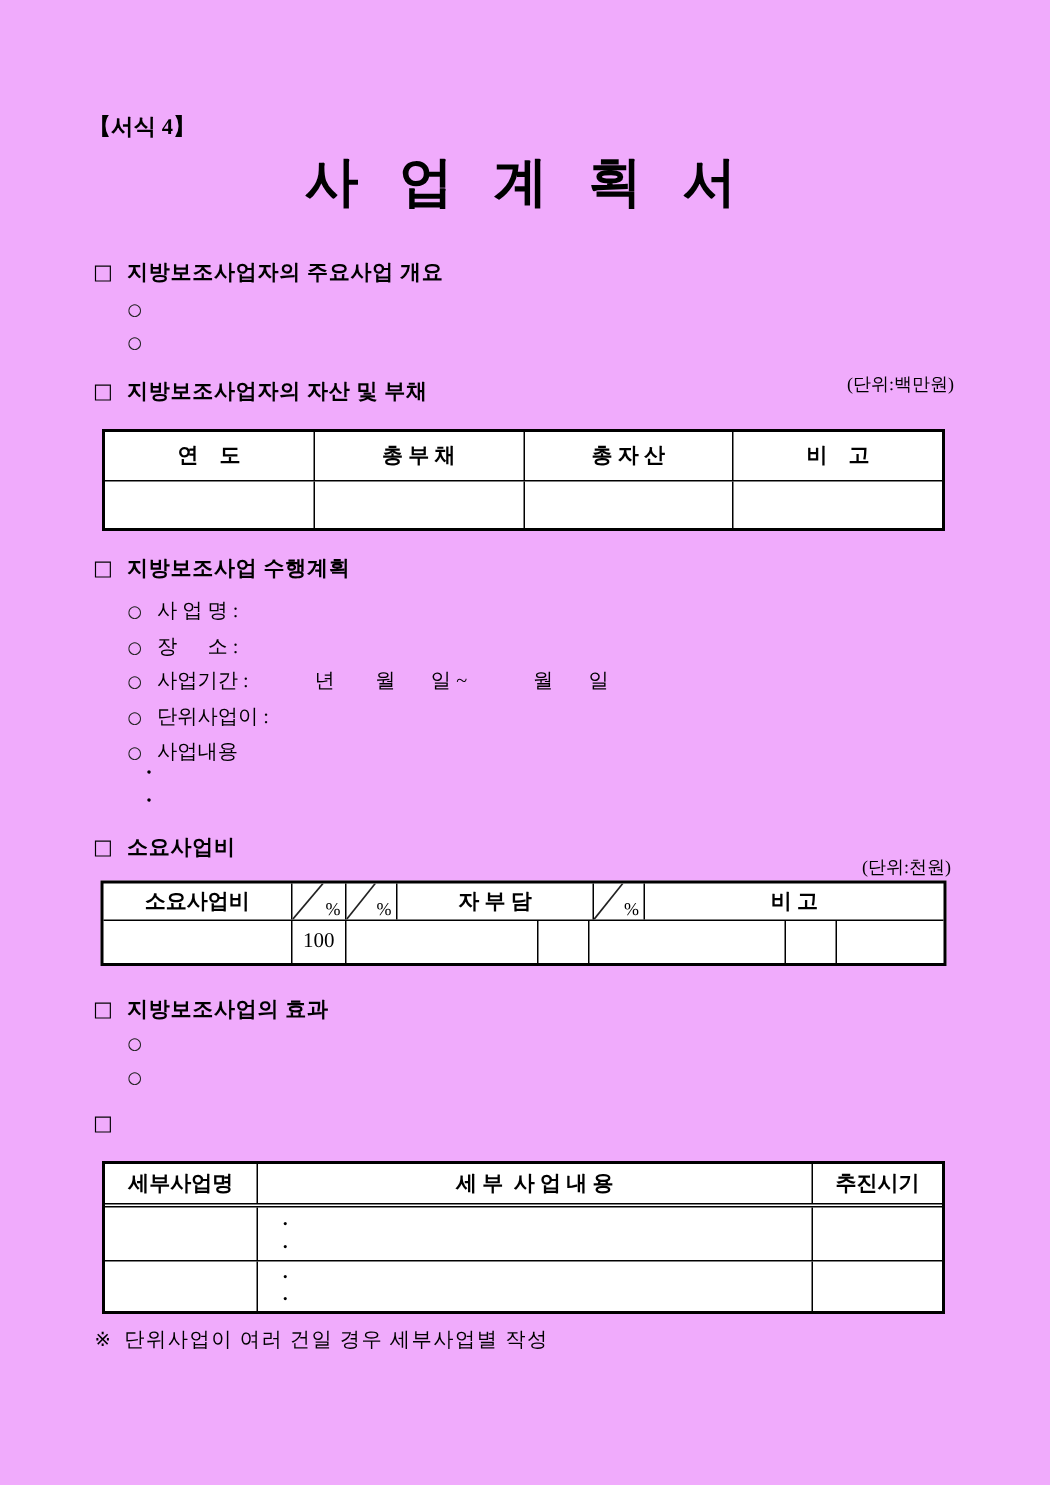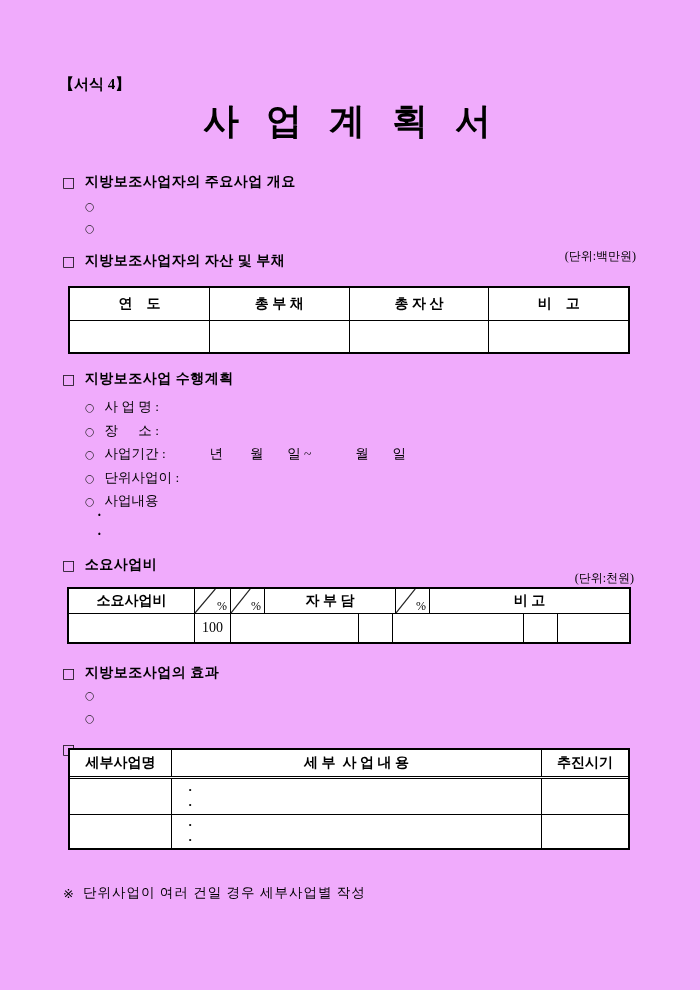--- a/index.html
+++ b/index.html
@@ -87,21 +87,21 @@
   .c-note { flex:1; }
   .pct-head { position:relative; }
   .pct-head svg { position:absolute; left:0; top:0; width:100%; height:100%; }
   .pct-head .pct-label {
     position:absolute; right:3px; bottom:1px;
     font-weight:normal; font-size:12px; line-height:1;
   }
   .pct-val { font-size:14px; }
 
   
-  .schedule-tbl { left:68px; top:748px; width:562px; }
+  .schedule-tbl { left:68px; top:774px; width:562px; }
   .schedule-tbl .tr.head { height:29px; border-bottom:3px double #000; }
   .schedule-tbl .row-a { height:35px; }
   .schedule-tbl .row-b { height:34px; }
   .c-sname { width:102px; }
   .c-sdetail { width:370px; }
   .c-stime { flex:1; }
   .detail-cell {
     flex-direction:column; align-items:flex-start; justify-content:center;
     padding-left:16px; font-size:13px; line-height:15px; font-weight:bold;
   }

